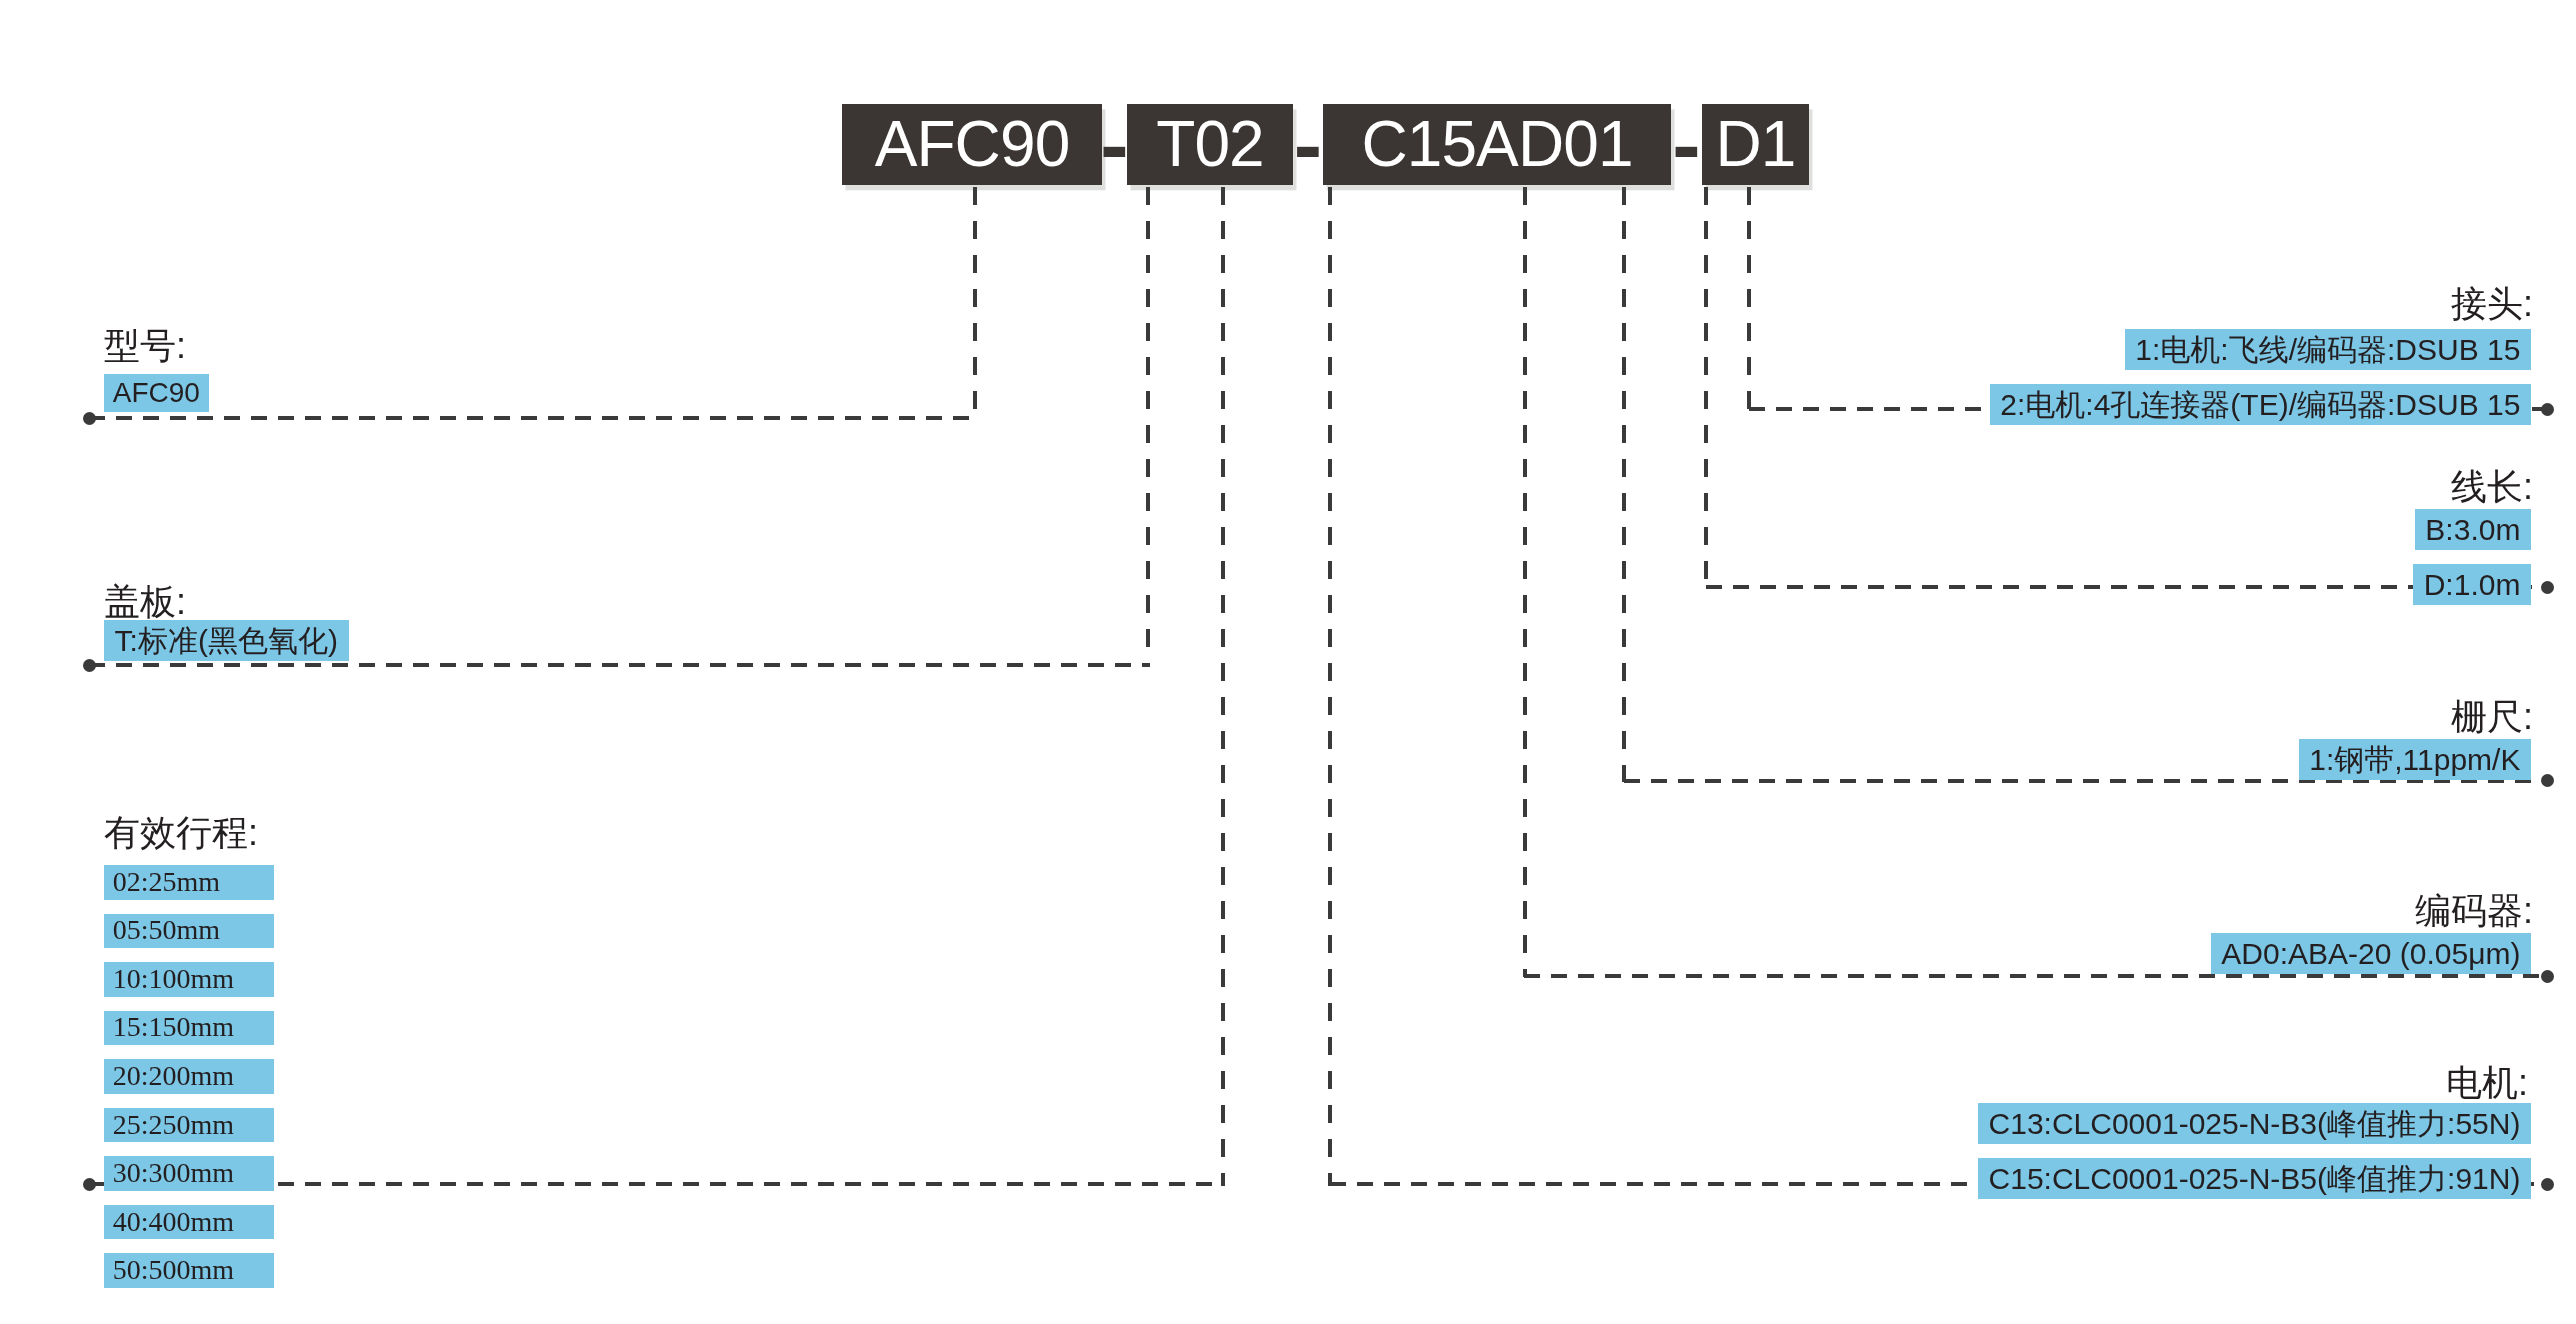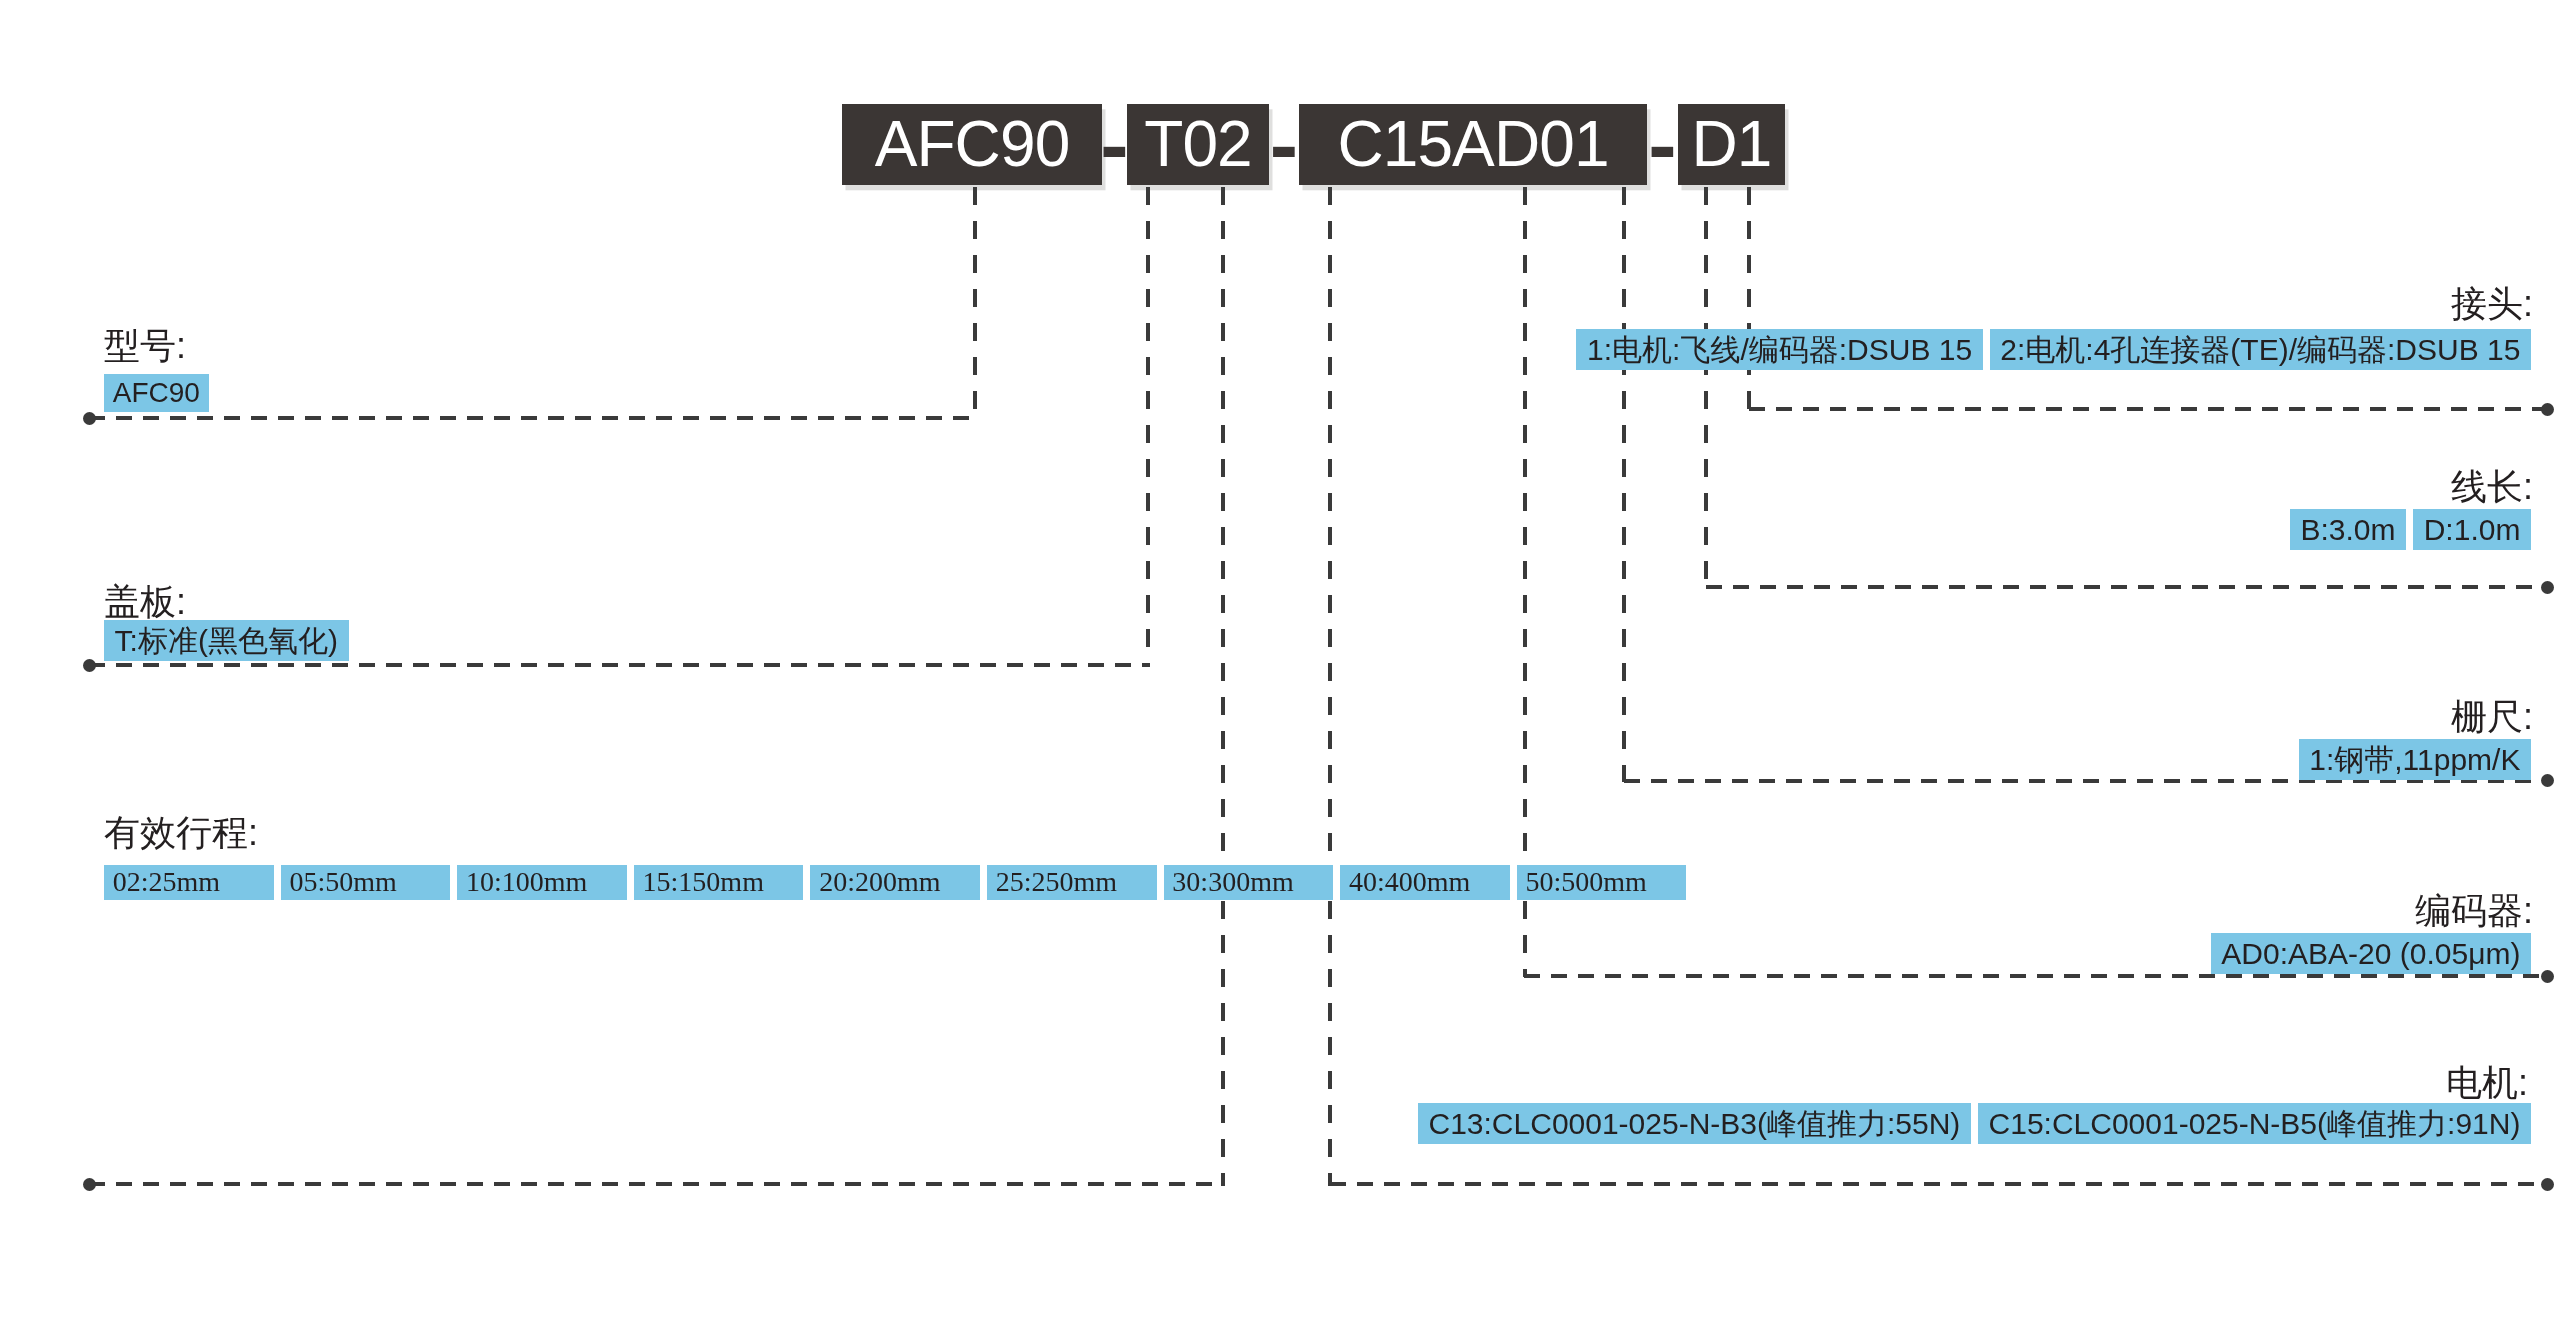--- a/index.html
+++ b/index.html
@@ -62,40 +62,40 @@
     background:var(--hl);
     color:var(--txt);
     font-size:30px;line-height:1.2;
     padding:2.6px 10.6px;
     white-space:nowrap;
     width:-moz-fit-content;width:fit-content;
   }
   .chip.abs{position:absolute;}
   .optcol{
     position:absolute;
-    display:flex;flex-direction:row;gap:7px;
+    display:flex;flex-direction:column;gap:14px;
   }
   .optcol.right{align-items:flex-end;}
   .optcol.stroke .chip{
     font-size:28px;line-height:1.17;
     padding:0.9px 8.8px;
     width:152px;
     font-family:Liberation Serif, serif;
   }
   .chip.model{font-size:28px;line-height:1.22;padding:1.8px 8.8px;}
 </style>
 </head>
 <body>
 
 <div class="canvas">
 
   <div class="code-bar">
     <div class="seg" style="width:260px">AFC90</div>
     <div class="sep" style="width:25px">-</div>
-    <div class="seg" style="width:142px">T02</div>
+    <div class="seg" style="width:166px">T02</div>
     <div class="sep" style="width:30px">-</div>
     <div class="seg" style="width:348px">C15AD01</div>
     <div class="sep" style="width:31px">-</div>
     <div class="seg" style="width:107px">D1</div>
   </div>
 
   <div class="vline" style="left:950px;height:232px"></div>
   <div class="vline" style="left:1123px;height:480px"></div>
   <div class="vline" style="left:1198px;height:999px"></div>
   <div class="vline" style="left:1305px;height:999px"></div>

